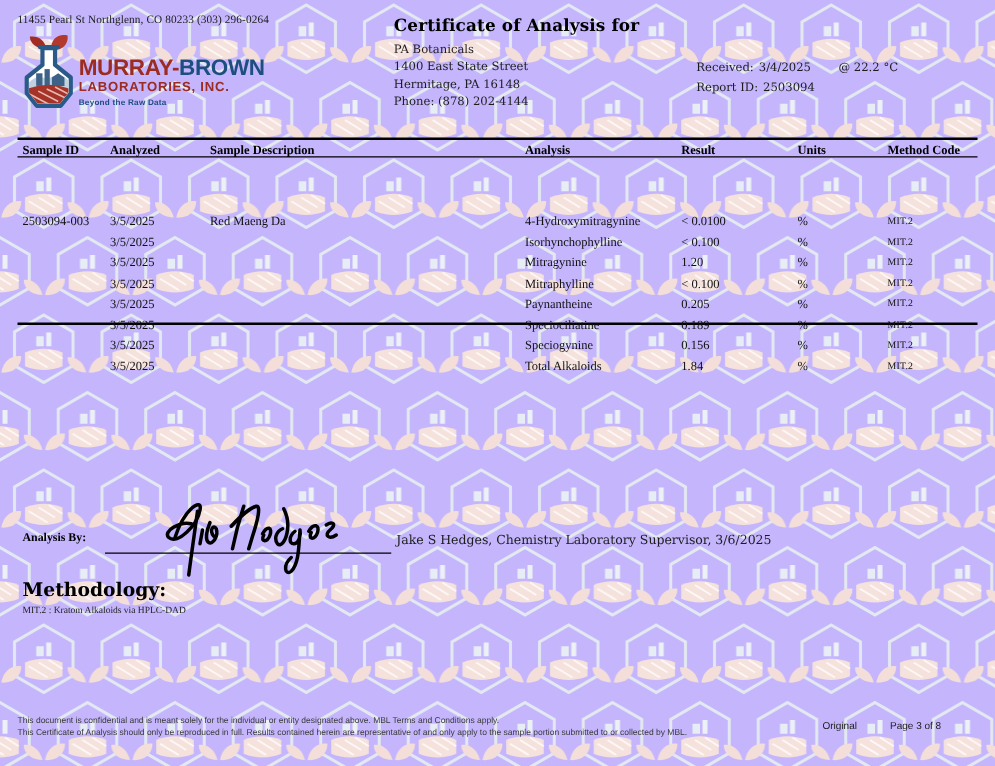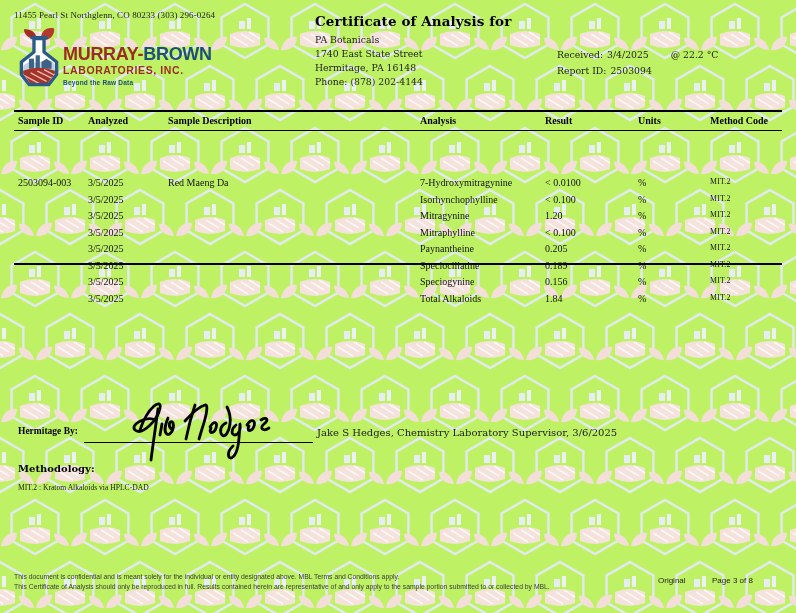--- a/index.html
+++ b/index.html
@@ -1,18 +1,18 @@
 <!DOCTYPE html>
 <html><head>
 <meta charset="utf-8">
 <style>
   * { margin:0; padding:0; box-sizing:border-box; }
   html,body { width:796px; height:613px; }
   body { font-family:"Liberation Serif", serif; background:#ffffff; position:relative; overflow:hidden; }
-  .page { position:absolute; inset:0; width:796px; height:613px; background:#bef264; }
+  .page { position:absolute; inset:0; width:796px; height:613px; background:#c4b5fd; }
   .watermark { position:absolute; left:0; top:0; z-index:0; }
   .layer { position:absolute; inset:0; z-index:1; }
 
   
   .lab-address { position:absolute; left:14px; top:10px; font-size:9px; color:#1c1c1c; letter-spacing:.1px; }
   .flask-logo { position:absolute; left:13px; top:26px; }
   .wordmark { position:absolute; left:63px; top:45px; font-family:"Liberation Sans", sans-serif; }
   .wm-line1 { font-size:18px; font-weight:bold; letter-spacing:-.3px; line-height:19px; white-space:nowrap; }
   .wm-maroon { color:#9c2b22; }
   .wm-navy { color:#1d4e7e; }
@@ -21,38 +21,38 @@
 
   .coa-head { position:absolute; left:315px; top:13px; font-family:"DejaVu Serif", serif; }
   .coa-title { font-size:13.5px; font-weight:bold; color:#000; letter-spacing:.1px; }
   .coa-client { margin-top:4px; font-size:9.3px; color:#1c1c1c; line-height:14px; }
   .meta { position:absolute; left:557px; top:47px; font-size:9.3px; color:#1c1c1c; line-height:15.5px; font-family:"DejaVu Serif", serif; white-space:nowrap; }
   .meta .temp { display:inline-block; margin-left:22px; }
   .meta .lbl { margin-right:4px; }
 
   
   .coa-table { position:absolute; left:14px; top:110px; width:768px; border-top:2.6px solid #000; z-index:2; }
-  .t-headrow { position:relative; height:19px; border-bottom:1.4px solid #000; font-weight:bold; font-size:10px; }
+  .t-headrow { position:relative; height:14px; border-bottom:1.4px solid #000; font-weight:bold; font-size:10px; }
   .t-headrow span { position:absolute; top:3px; white-space:nowrap; }
   .t-body { position:relative; border-bottom:2.6px solid #000; }
   .t-row { position:relative; height:16.5px; font-size:10px; color:#111; }
   .t-row span { position:absolute; top:2px; white-space:nowrap;margin-top:44px; }
   .c1 { left:4px; }  .c2 { left:74px; } .c3 { left:154px; }
   .c4 { left:406px; } .c5 { left:531px; } .c6 { left:624px; }
   .c7 { left:696px; }
   .t-row .c7 { font-size:7.8px; top:2px; letter-spacing:.2px; }
 
   
   .reported-label { position:absolute; left:18px; top:426px; font-size:9.5px; font-weight:bold; color:#000; }
   .sig-line { position:absolute; left:84px; top:398px; width:229px; height:45px; border-bottom:1.3px solid #000; }
   .sig-svg { position:absolute; left:122px; top:394px; }
   .sig-attrib { position:absolute; left:317px; top:427px; font-size:10px; color:#1c1c1c; font-family:"DejaVu Serif", serif; white-space:nowrap; }
 
   
-  .meth-head { position:absolute; left:18px; top:463px; font-size:10px; font-weight:bold; color:#000; font-family:"DejaVu Serif", serif; }
+  .meth-head { position:absolute; left:18px; top:463px; font-size:15px; font-weight:bold; color:#000; font-family:"DejaVu Serif", serif; }
   .meth-item { position:absolute; left:18px; top:483px; font-size:7.6px; color:#222; }
 
   
   .foot-small { position:absolute; left:14px; top:572px; font-family:"Liberation Sans", sans-serif; font-size:6.8px; color:#3a3a3a; line-height:9.5px; }
   .foot-copy { position:absolute; left:658px; top:576px; font-family:"Liberation Sans", sans-serif; font-size:8px; color:#222; }
   .foot-page { position:absolute; left:712px; top:576px; font-family:"Liberation Sans", sans-serif; font-size:8px; color:#222; }
 </style>
 </head>
 <body>
 
@@ -110,21 +110,21 @@
     <div class="wordmark">
       <div class="wm-line1"><span class="wm-maroon">MURRAY-</span><span class="wm-navy">BROWN</span></div>
       <div class="wm-line2">LABORATORIES, INC.</div>
       <div class="wm-tagline">Beyond the Raw Data</div>
     </div>
 
     <div class="coa-head">
       <div class="coa-title">Certificate of Analysis for</div>
       <div class="coa-client">
         <div>PA Botanicals</div>
-        <div>1740 East State Street</div>
+        <div>1400 East State Street</div>
         <div>Hermitage, PA 16148</div>
         <div>Phone:  (878) 202-4144</div>
       </div>
     </div>
 
     <div class="meta">
       <div><span class="lbl">Received:</span><span>3/4/2025</span><span class="temp">@ 22.2 °C</span></div>
       <div><span class="lbl">Report ID:</span><span>2503094</span></div>
     </div>
 
@@ -137,21 +137,21 @@
         <span class="c5">Result</span>
         <span class="c6">Units</span>
         <span class="c7">Method Code</span>
       </div>
       <div class="t-body">
 
           <div class="t-row">
             <span class="c1">2503094-003</span>
             <span class="c2">3/5/2025</span>
             <span class="c3">Red Maeng Da</span>
-            <span class="c4">7-Hydroxymitragynine</span>
+            <span class="c4">4-Hydroxymitragynine</span>
             <span class="c5">&lt; 0.0100</span>
             <span class="c6">%</span>
             <span class="c7">MIT.2</span>
           </div>
 
           <div class="t-row">
             <span class="c1"></span>
             <span class="c2">3/5/2025</span>
             <span class="c3"></span>
             <span class="c4">Isorhynchophylline</span>
@@ -215,21 +215,21 @@
             <span class="c2">3/5/2025</span>
             <span class="c3"></span>
             <span class="c4">Total Alkaloids</span>
             <span class="c5">1.84</span>
             <span class="c6">%</span>
             <span class="c7">MIT.2</span>
           </div>
         </div>
     </div>
 
-    <div class="reported-label">Hermitage By:</div>
+    <div class="reported-label">Analysis By:</div>
     <div class="sig-line"></div>
     <svg class="sig-svg" width="152" height="70" viewBox="0 0 152 70" aria-hidden="true">
       <g fill="none" stroke="#000" stroke-width="2.8" stroke-linecap="round" stroke-linejoin="round">
         <path d="M18 36 C26 12 40 4 38 14 C36 26 20 42 13 36 C8 31 22 23 31 25"></path>
         <path d="M36 15 C34 30 31 50 29 66"></path>
         <path d="M40 30 L38 41"></path>
         <path d="M46 24 C43 31 42 38 45 40 C48 42 53 35 51 29 C49 25 45 30 49 35"></path>
         <path d="M73 11 C69 23 66 35 64 45"></path>
         <path d="M63 27 C71 18 79 12 83 11 C87 10 84 23 80 35 L77 45"></path>
         <path d="M88 33 C92 26 96 28 94 34 C92 40 86 40 89 34"></path>

